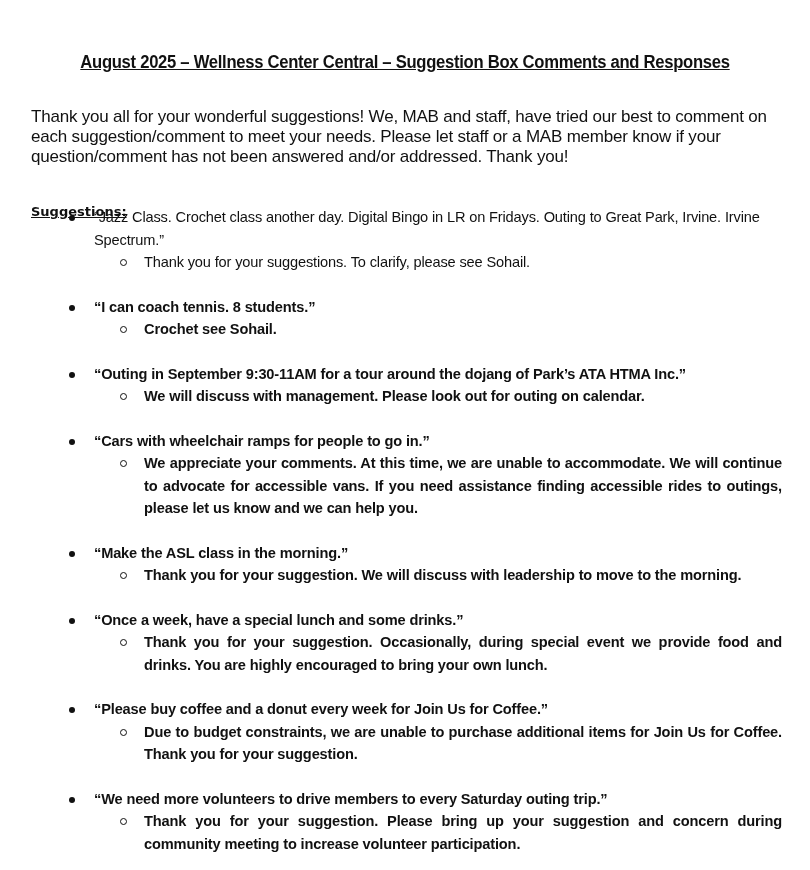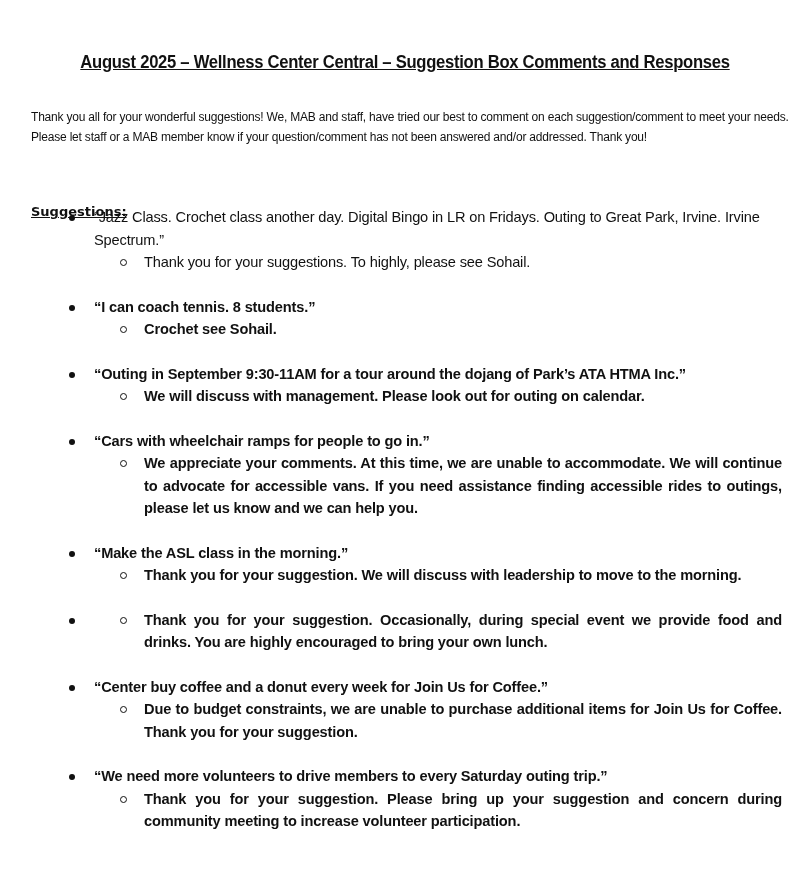--- a/index.html
+++ b/index.html
@@ -5,21 +5,21 @@
   html, body { margin: 0; padding: 0; background: #ffffff; }
   body { width: 810px; height: 870px; overflow: hidden; position: relative; color: #111; }
   .page { position: absolute; left: 0; top: 8px; width: 810px; height: 870px; }
   .title {
     position: absolute; left: 0; width: 810px; top: 44px; text-align: center;
     font-family: "Liberation Sans", sans-serif; font-weight: bold; font-size: 17.5px;
     text-decoration: underline; letter-spacing: -0.3px; transform: scaleX(0.95);
   }
   .intro {
     position: absolute; left: 31px; top: 99px; width: 770px;
-    font-family: "Liberation Sans", sans-serif; font-size: 12px; line-height: 20px;
+    font-family: "Liberation Sans", sans-serif; font-size: 17px; line-height: 20px;
     letter-spacing: -0.2px;
   }
   .heading {
     position: absolute; left: 31px; top: 166px;
     font-family: "DejaVu Sans", sans-serif; font-weight: bold; font-size: 13px;
     text-decoration: underline;
     margin-top: 30px;
   }
   .list {
     position: absolute; left: 0; top: 186px; width: 810px; margin: 0; padding: 0; list-style: none;
@@ -44,21 +44,21 @@
   <div class="title">August 2025 – Wellness Center Central – Suggestion Box Comments and Responses</div>
   <div class="intro">Thank you all for your wonderful suggestions! We, MAB and staff, have tried our best to comment on each suggestion/comment to meet your needs. Please let staff or a MAB member know if your question/comment has not been answered and/or addressed. Thank you!</div>
   <div class="heading">Suggestions:</div>
 
   <ul class="list">
     <li class="item">
       <span class="bullet"></span>
       <span class="quote">“Jazz Class. Crochet class another day. Digital Bingo in LR on Fridays. Outing to Great Park, Irvine. Irvine Spectrum.”</span>
       <span class="resp">
         <span class="circle"></span>
-        <span class="resp-text">Thank you for your suggestions. To highly, please see Sohail.</span>
+        <span class="resp-text">Thank you for your suggestions. To clarify, please see Sohail.</span>
       </span>
     </li>
     <li class="item">
       <span class="bullet"></span>
       <span class="quote">“I can coach tennis. 8 students.”</span>
       <span class="resp">
         <span class="circle"></span>
         <span class="resp-text">Crochet see Sohail.</span>
       </span>
     </li>
@@ -81,28 +81,29 @@
     <li class="item">
       <span class="bullet"></span>
       <span class="quote">“Make the ASL class in the morning.”</span>
       <span class="resp">
         <span class="circle"></span>
         <span class="resp-text">Thank you for your suggestion. We will discuss with leadership to move to the morning.</span>
       </span>
     </li>
     <li class="item">
       <span class="bullet"></span>
+      <span class="quote">“Once a week, have a special lunch and some drinks.”</span>
       <span class="resp">
         <span class="circle"></span>
         <span class="resp-text">Thank you for your suggestion. Occasionally, during special event we provide food and drinks. You are highly encouraged to bring your own lunch.</span>
       </span>
     </li>
     <li class="item">
       <span class="bullet"></span>
-      <span class="quote">“Center buy coffee and a donut every week for Join Us for Coffee.”</span>
+      <span class="quote">“Please buy coffee and a donut every week for Join Us for Coffee.”</span>
       <span class="resp">
         <span class="circle"></span>
         <span class="resp-text">Due to budget constraints, we are unable to purchase additional items for Join Us for Coffee. Thank you for your suggestion.</span>
       </span>
     </li>
     <li class="item">
       <span class="bullet"></span>
       <span class="quote">“We need more volunteers to drive members to every Saturday outing trip.”</span>
       <span class="resp">
         <span class="circle"></span>

